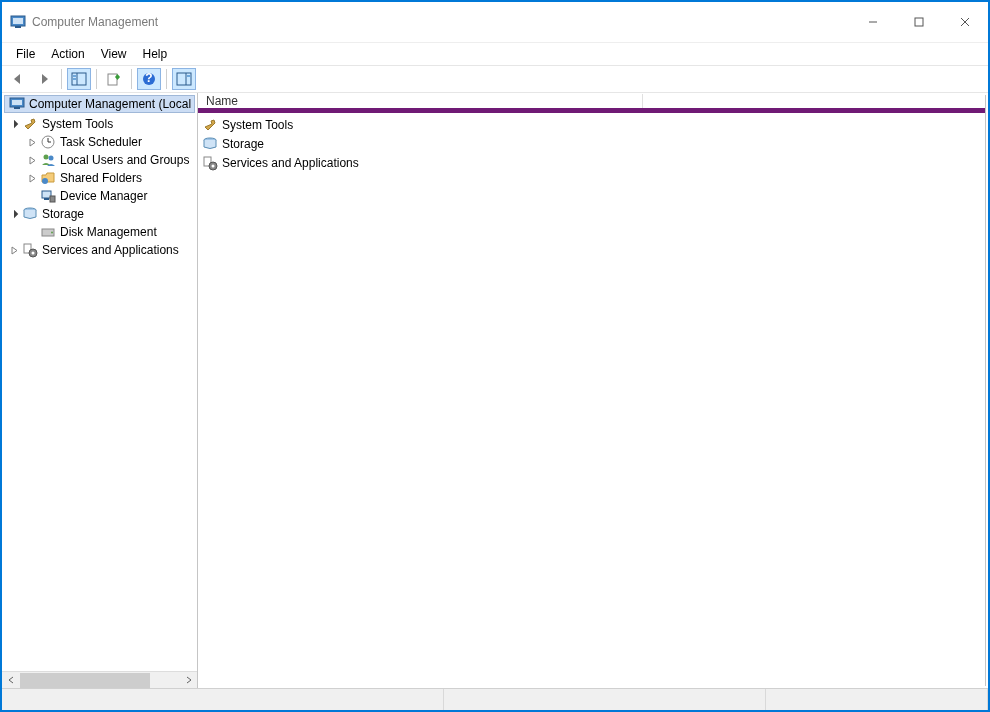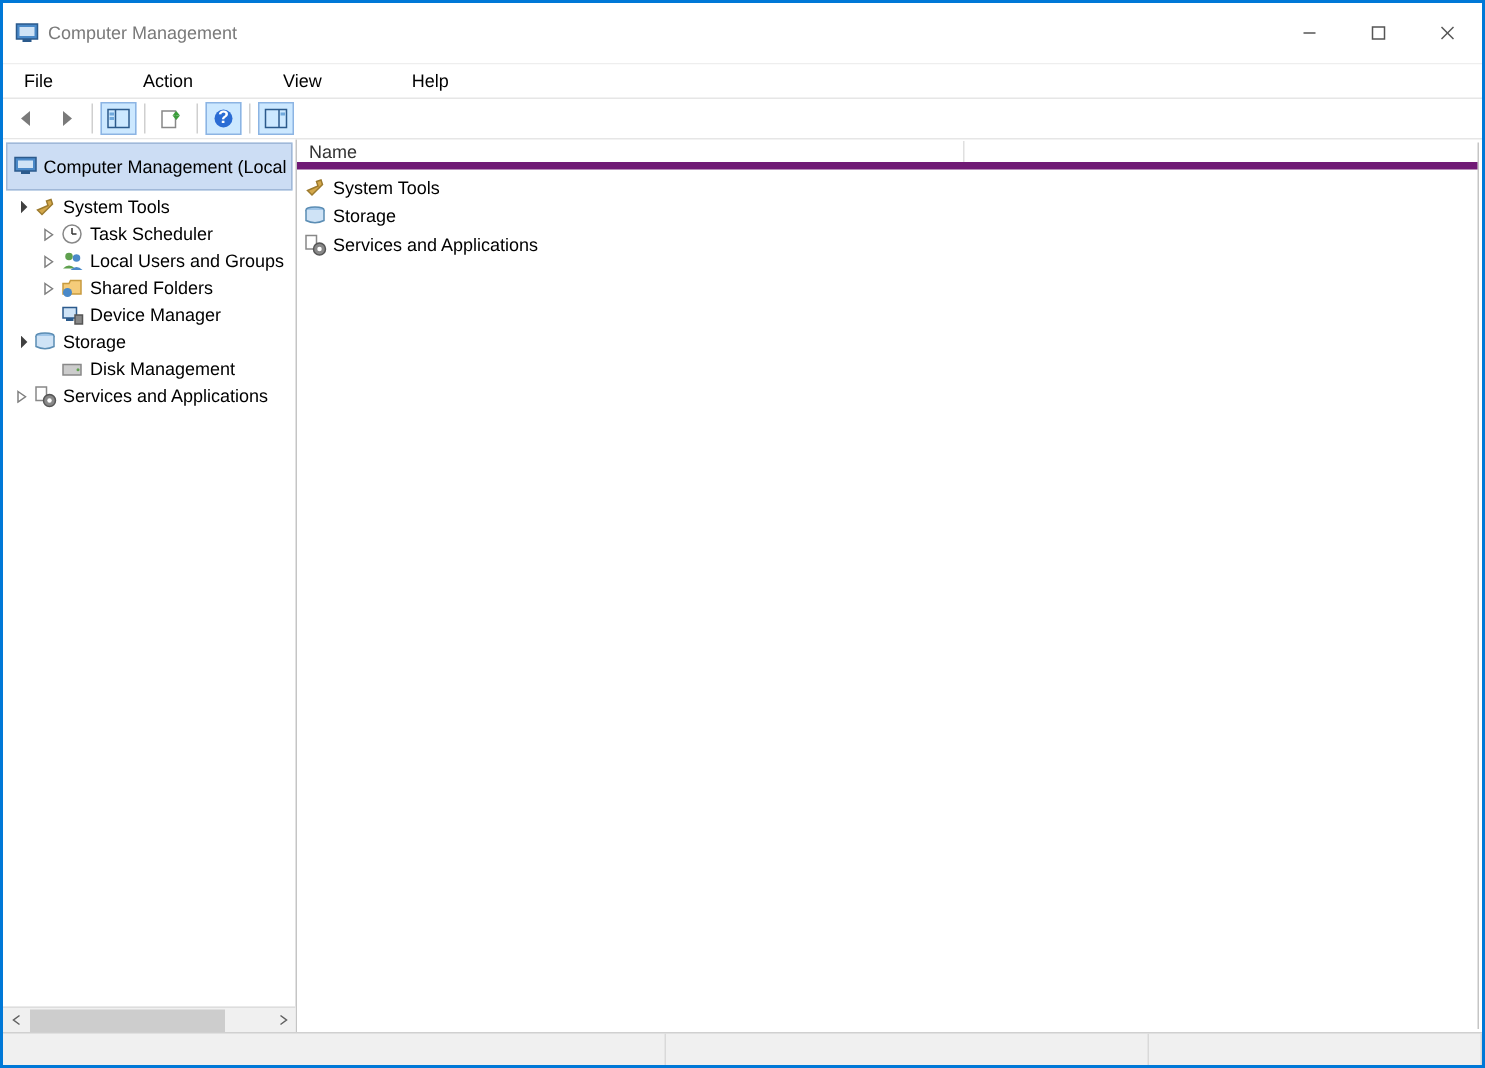--- a/index.html
+++ b/index.html
@@ -7,35 +7,35 @@
 body { background: #fff; border: 2px solid #0078d7; display: flex; flex-direction: column; }
 
 
 .titlebar { height: 41px; display: flex; align-items: center; padding: 0 0 0 8px; background: #fff; border-bottom: 1px solid #eee; }
 .titlebar .app-icon { width: 16px; height: 16px; margin-right: 6px; }
 .titlebar .title { color: #7a7a7a; font-size: 12px; flex: 0 0 auto; }
 .titlebar .spacer { flex: 1; }
 .titlebar .win-btn { width: 46px; height: 30px; display: flex; align-items: center; justify-content: center; color: #555; }
 
 
-.menubar { height: 22px; display: flex; align-items: center; padding: 0 6px; background: #fff; gap: 44px; }
+.menubar { height: 22px; display: flex; align-items: center; padding: 0 6px; background: #fff; }
 .menubar .menu-item { padding: 2px 8px; color: #000; cursor: default; }
 
 
 .toolbar { height: 28px; display: flex; align-items: center; padding: 2px 4px; background: #fff; border-top: 1px solid #e6e6e6; border-bottom: 1px solid #e6e6e6; gap: 2px; }
 .toolbar .sep { width: 1px; height: 20px; background: #cfcfcf; margin: 0 3px; }
 .toolbar .tb-btn { width: 24px; height: 22px; display: flex; align-items: center; justify-content: center; border: 1px solid transparent; }
 .toolbar .tb-btn.active { border-color: #8cb4e3; background: #cce8ff; }
 
 
 .main { flex: 1; display: flex; min-height: 0; }
 
 
 .tree-pane { width: 196px; border-right: 1px solid #c5c5c5; display: flex; flex-direction: column; background: #fff; }
-.tree-header { background: #ccddf4; border: 1px solid #a0b8d8; height: 32px; display: flex; align-items: center; padding-left: 4px; margin: 2px; }
+.tree-header { background: #ccddf4; border: 1px solid #a0b8d8; height: 18px; display: flex; align-items: center; padding-left: 4px; margin: 2px; }
 .tree-header .icon { width: 16px; height: 16px; margin-right: 4px; flex-shrink: 0; }
 .tree-header .label { white-space: nowrap; overflow: hidden; color: #000; }
 .tree-body { flex: 1; overflow: hidden; padding: 0 0 0 2px; }
 .tree-row { display: flex; align-items: center; height: 18px; white-space: nowrap; cursor: default; }
 .tree-row .expander { width: 12px; height: 12px; display: flex; align-items: center; justify-content: center; margin-right: 0; color: #666; font-size: 10px; flex-shrink: 0; }
 .tree-row .icon { width: 16px; height: 16px; margin: 0 4px 0 2px; flex-shrink: 0; }
 .tree-row .label { color: #000; }
 .tree-scroll { height: 17px; background: #f0f0f0; border-top: 1px solid #ddd; display: flex; align-items: center; }
 .tree-scroll .sbtn { width: 17px; height: 17px; display:flex; align-items:center; justify-content:center; color:#606060;}
 

